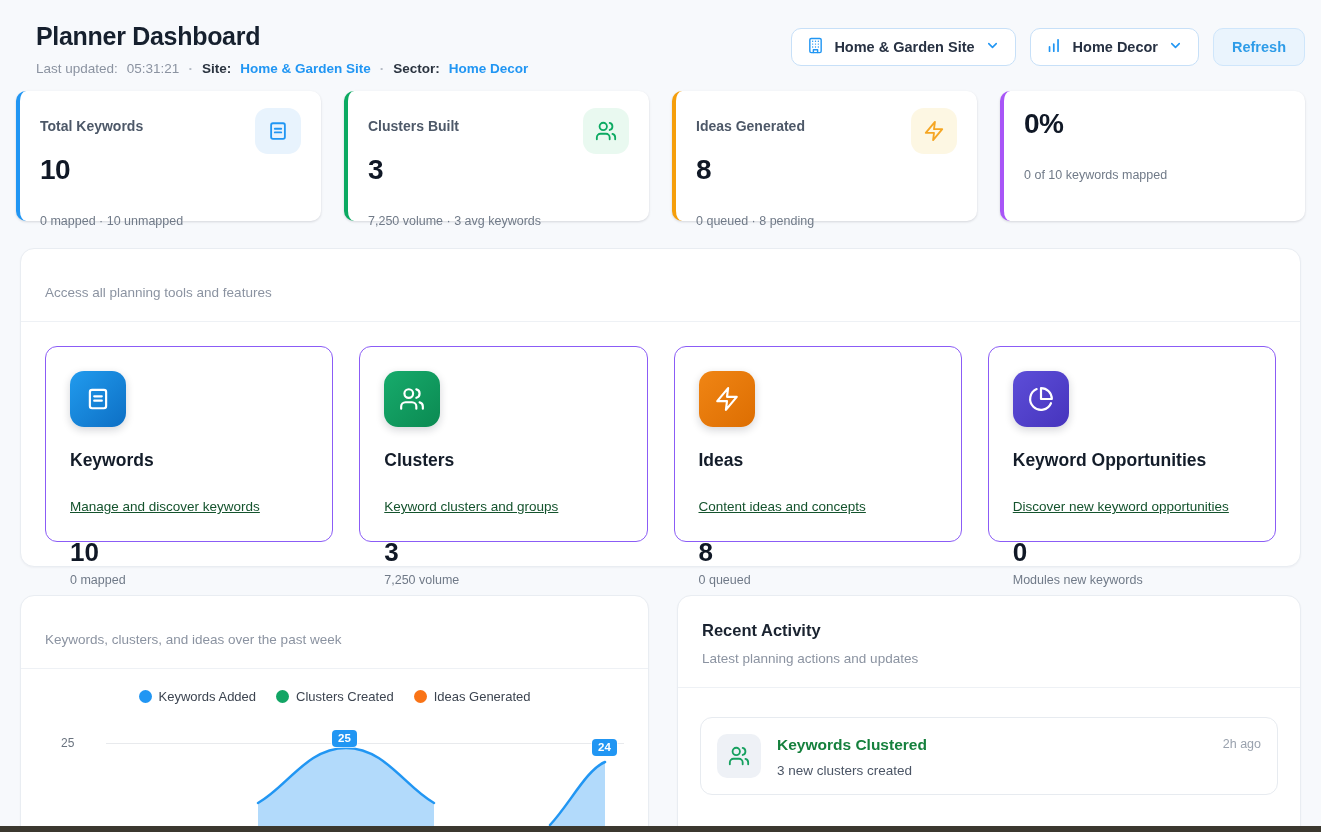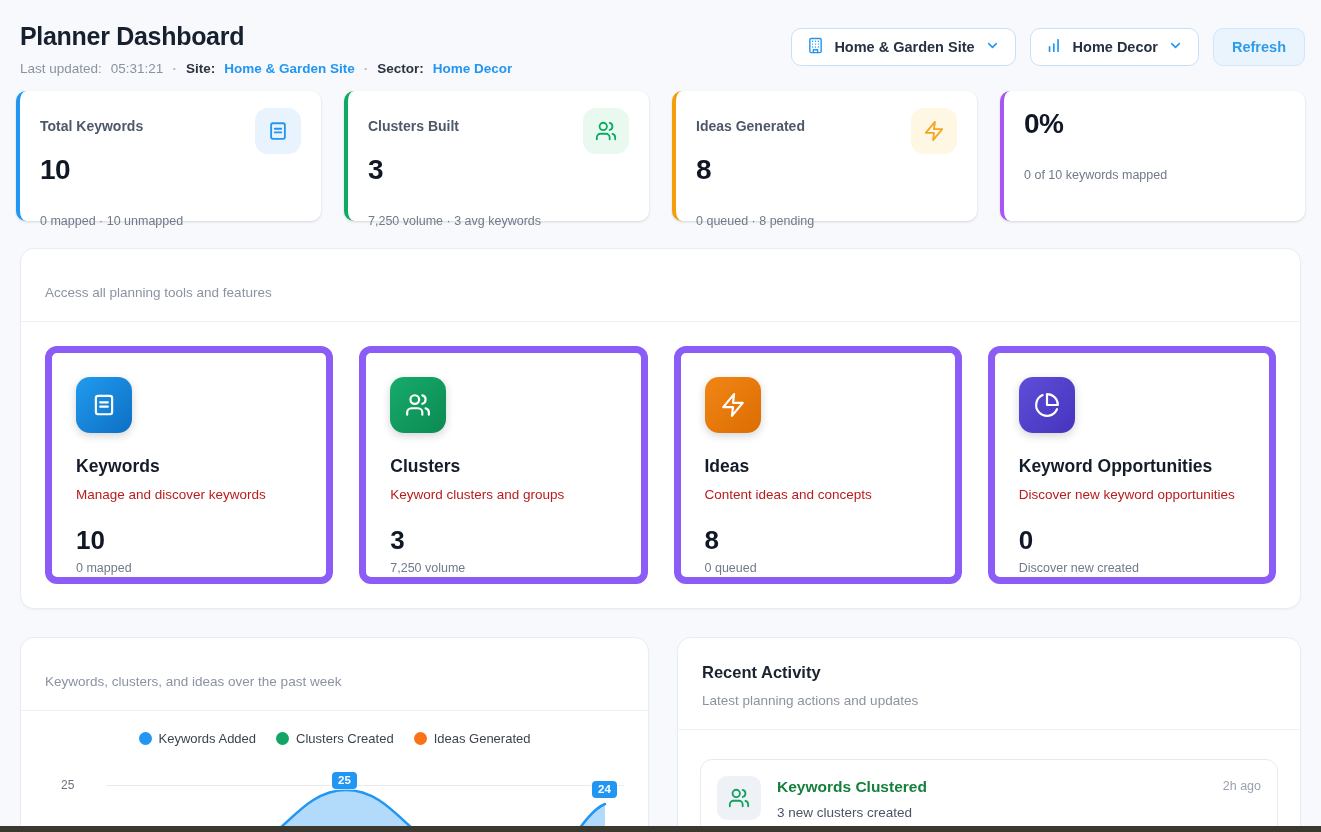--- a/index.html
+++ b/index.html
@@ -8,20 +8,21 @@
     font-family: "Liberation Sans", sans-serif;
     background: #f7f9fc;
     color: #16202e;
     position: relative;
   }
 
   
   .page-header {
     display: flex; justify-content: space-between; align-items: flex-start;
     padding: 22px 16px 0 20px;
+    margin-left: 16px;
   }
   .page-title { font-size: 25px; font-weight: 800; letter-spacing: -0.3px; color: #16202e; }
   .meta-line { margin-top: 10px; font-size: 13.5px; color: #8b93a1; display: flex; align-items: center; gap: 9px; justify-content: flex-end; }
   .meta-line .strong { color: #2b3440; font-weight: 700; }
   .meta-link { color: #2196f3; font-weight: 600; cursor: pointer; }
   .meta-dot { color: #b3bac4; font-weight: 700; }
 
   .header-actions { display: flex; gap: 14px; margin-top: 6px; }
   .btn { height: 38px; border-radius: 10px; font-family: inherit; font-size: 14.5px; font-weight: 700; cursor: pointer; }
   .btn-dropdown {
@@ -63,33 +64,33 @@
     box-shadow: 0 1px 2px rgba(16,24,40,.04);
   }
   .modules-panel { margin-top: 27px; }
   .panel-header { padding: 25px 24px 21px; border-bottom: 1px solid #eef1f5; }
   .panel-title { font-size: 16.5px; font-weight: 800; color: #1a2330; }
   .panel-subtitle { font-size: 13.5px; color: #8b93a1; margin-top: 11px; }
 
   
   .modules-grid { display: grid; grid-template-columns: repeat(4, 1fr); gap: 26px; padding: 24px; }
   .module-card {
-    border: 7px solid #8b5cf6; border-radius: 12px; padding: 24px; height: 238px; background: #fff; cursor: pointer;
+    border: 1px solid #8b5cf6; border-radius: 12px; padding: 24px; height: 196px; background: #fff; cursor: pointer;
   }
   .module-icon-tile {
     width: 56px; height: 56px; border-radius: 14px; color: #fff;
     display: flex; align-items: center; justify-content: center;
     box-shadow: 0 3px 8px rgba(16,24,40,.18);
   }
   .grad-blue   { background: linear-gradient(135deg, #219bee, #0d6fc4); }
   .grad-green  { background: linear-gradient(135deg, #17ab6c, #0b8a52); }
   .grad-orange { background: linear-gradient(135deg, #f08514, #dd6e02); }
   .grad-indigo { background: linear-gradient(135deg, #5d4ed8, #4634bd); }
   .module-title { font-size: 17.5px; font-weight: 800; color: #131c29; margin-top: 23px; }
-  .module-desc { font-size: 13.5px; color: #b91c1c; margin-top: 10px; }
+  .module-desc { font-size: 13.5px; color: #14532d; margin-top: 28px; text-decoration: underline; }
   .module-value { font-size: 26px; font-weight: 800; color: #101826; margin-top: 23px; }
   .module-detail { font-size: 12.5px; color: #707a88; margin-top: 5px; }
 
   
   .bottom-row { display: grid; grid-template-columns: 629px 1fr; gap: 28px; margin-top: 28px; }
   .bottom-row .panel { height: 340px; }
 
   .chart-body { padding: 20px 24px 0; position: relative; }
   .legend { display: flex; justify-content: center; gap: 20px; }
   .legend-item { display: flex; align-items: center; gap: 7px; font-size: 13px; color: #3c4450; cursor: pointer; }
@@ -281,21 +282,21 @@
       <div class="module-card">
         <div class="module-icon-tile grad-indigo">
           <svg width="26" height="26" viewBox="0 0 24 24" fill="none" stroke="currentColor" stroke-width="2" stroke-linecap="round" stroke-linejoin="round">
               <path d="M21.21 15.89A10 10 0 1 1 8 2.83"></path>
               <path d="M22 12A10 10 0 0 0 12 2v10z"></path>
             </svg>
         </div>
         <div class="module-title">Keyword Opportunities</div>
         <div class="module-desc">Discover new keyword opportunities</div>
         <div class="module-value">0</div>
-        <div class="module-detail">Discover new created</div>
+        <div class="module-detail">Modules new keywords</div>
       </div>
 
     </div>
   </section>
 
   <div class="bottom-row">
 
     <section class="panel">
       <div class="panel-header">
         <div class="panel-subtitle">Keywords, clusters, and ideas over the past week</div>

